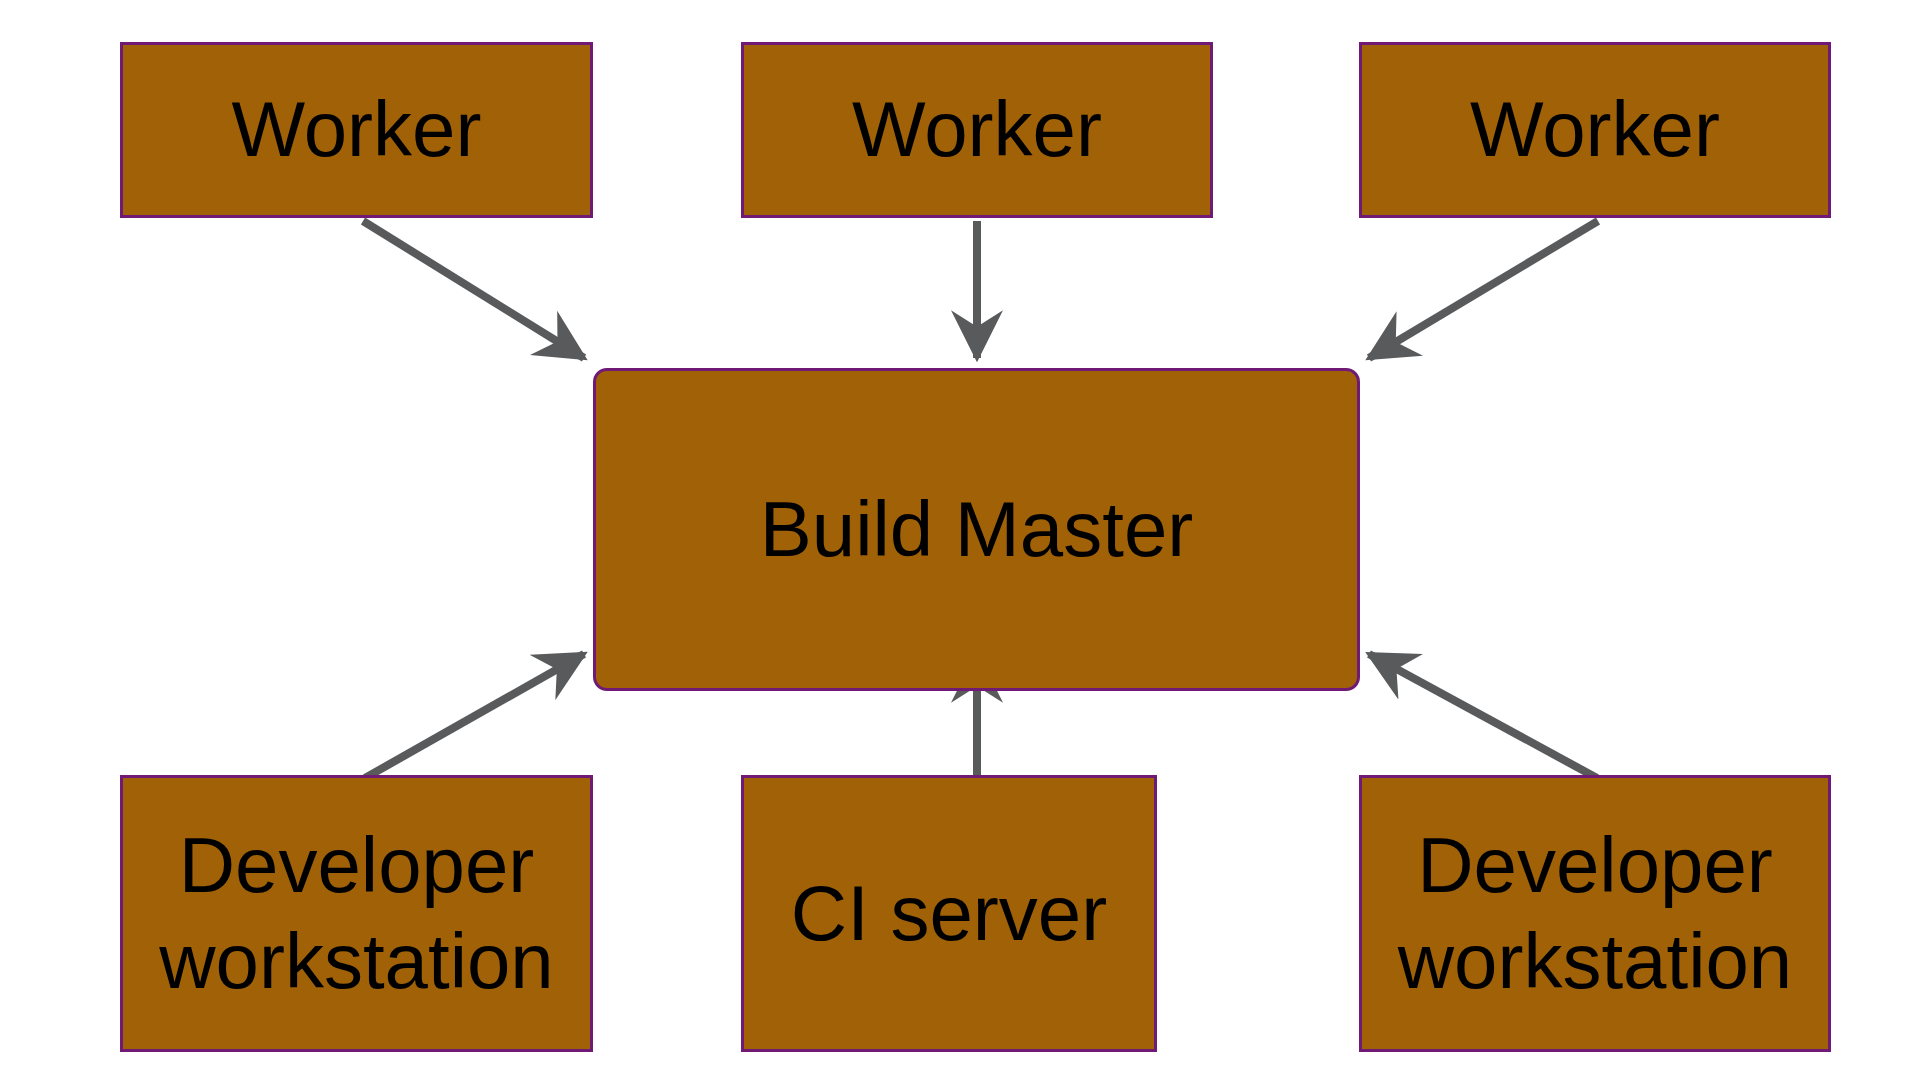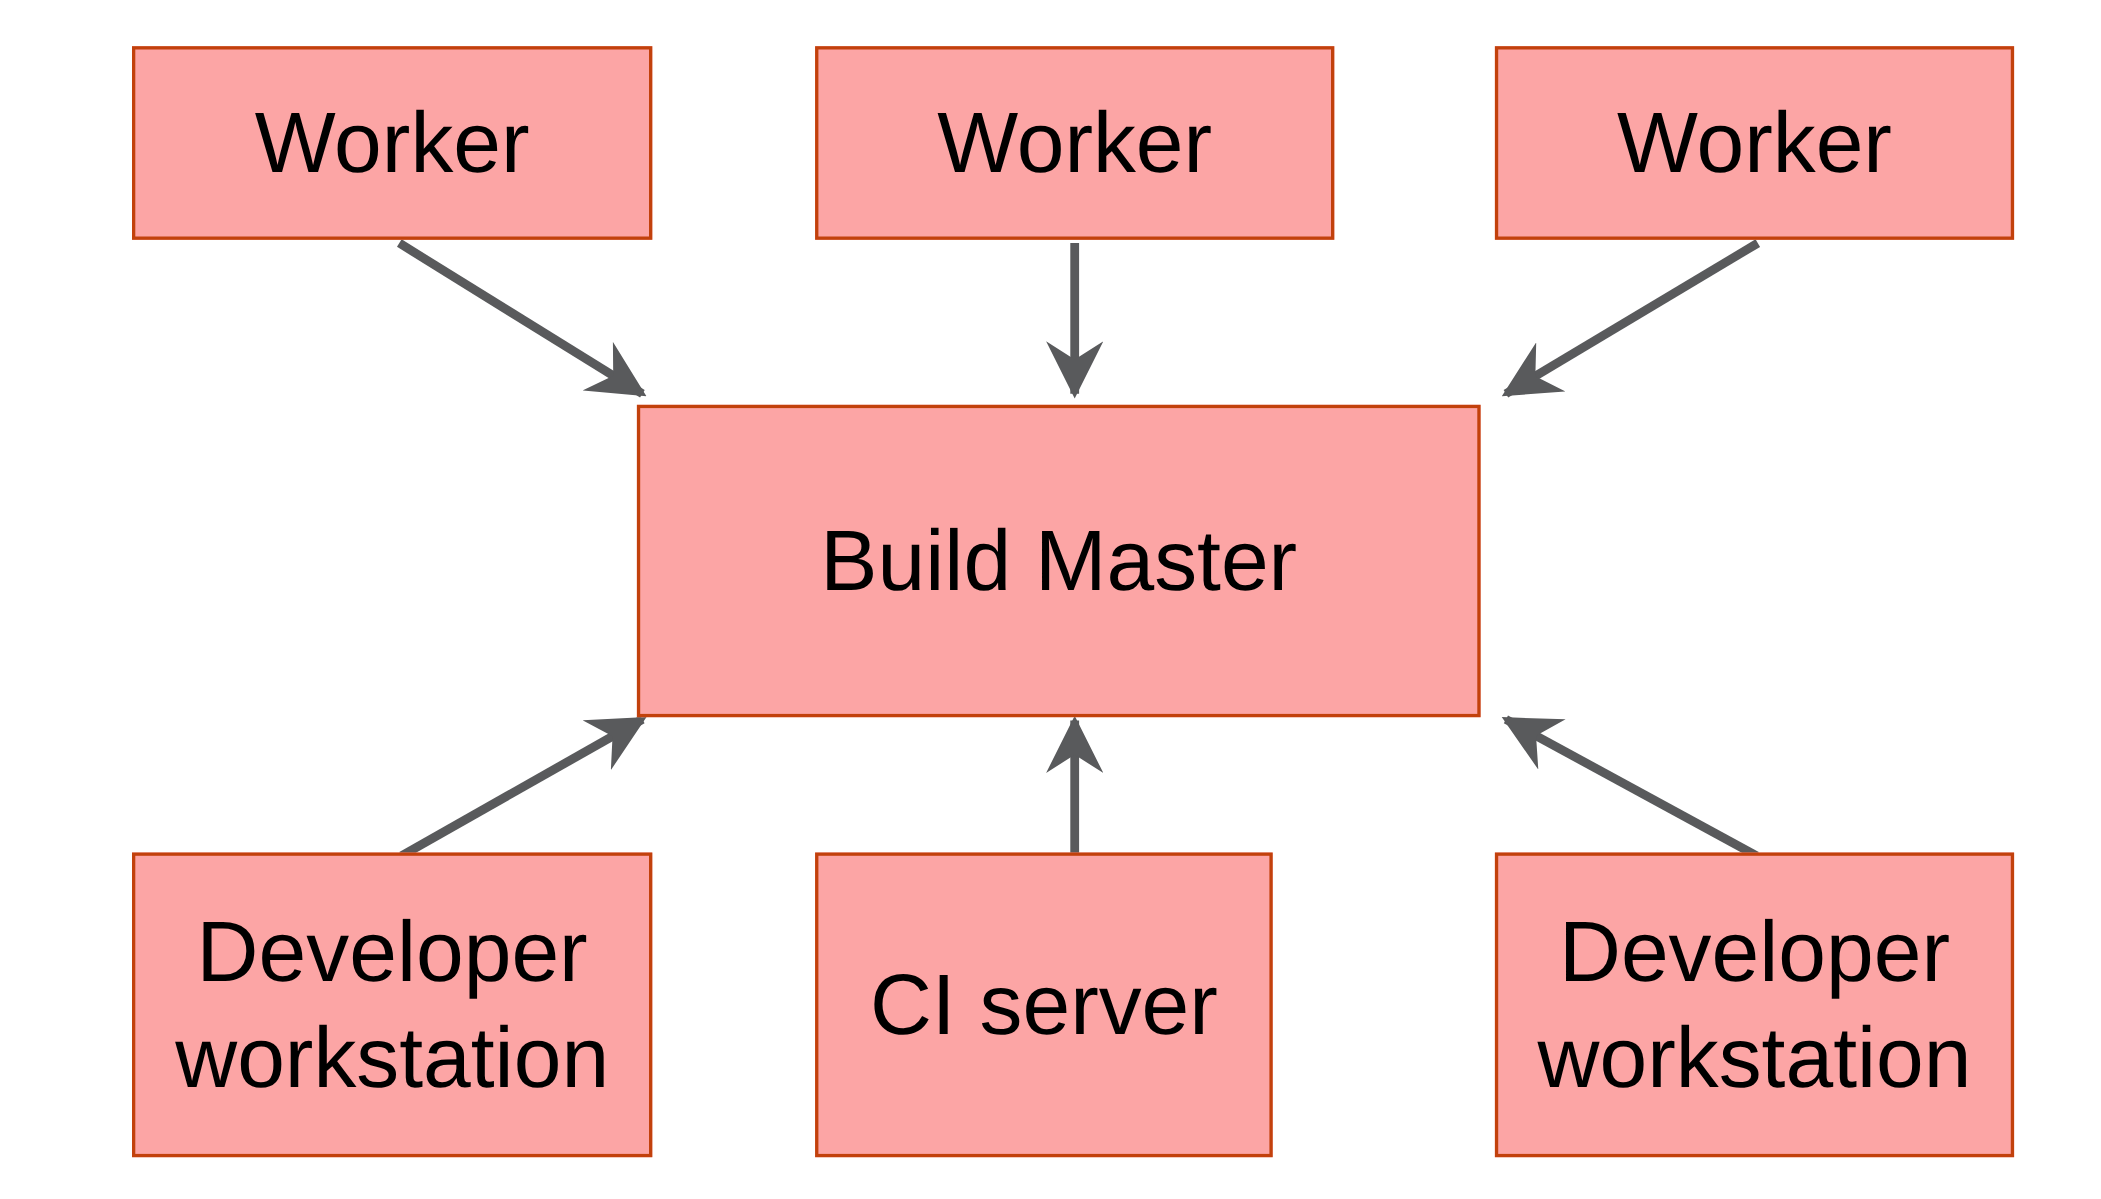--- a/index.html
+++ b/index.html
@@ -19,22 +19,22 @@
     position: absolute;
     left: 0;
     top: 0;
     width: 1910px;
     height: 1090px;
     pointer-events: none;
   }
   .box {
     position: absolute;
     box-sizing: border-box;
-    background: #fca5a5;
-    border: 3px solid #c2410c;
+    background: #a16207;
+    border: 3px solid #701a75;
     display: flex;
     align-items: center;
     justify-content: center;
     text-align: center;
     color: #000000;
     font-size: 78px;
     line-height: 1.22;
     letter-spacing: 0px;
   }
   .label { display: block; }
@@ -70,21 +70,21 @@
       <span>Worker</span>
     </div>
   </div>
 
   <div class="box" style="left:1359px; top:42px; width:472px; height:176px;">
     <div class="label">
       <span>Worker</span>
     </div>
   </div>
 
-  <div class="box" style="left:579px; top:368px; width:767px; height:284px;">
+  <div class="box" style="left:593px; top:368px; width:767px; height:323px;border-radius:14px;">
     <div class="label">
       <span>Build Master</span>
     </div>
   </div>
 
   <div class="box" style="left:120px; top:775px; width:473px; height:277px;">
     <div class="label">
       <span>Developer</span>
       <span>workstation</span>
     </div>

